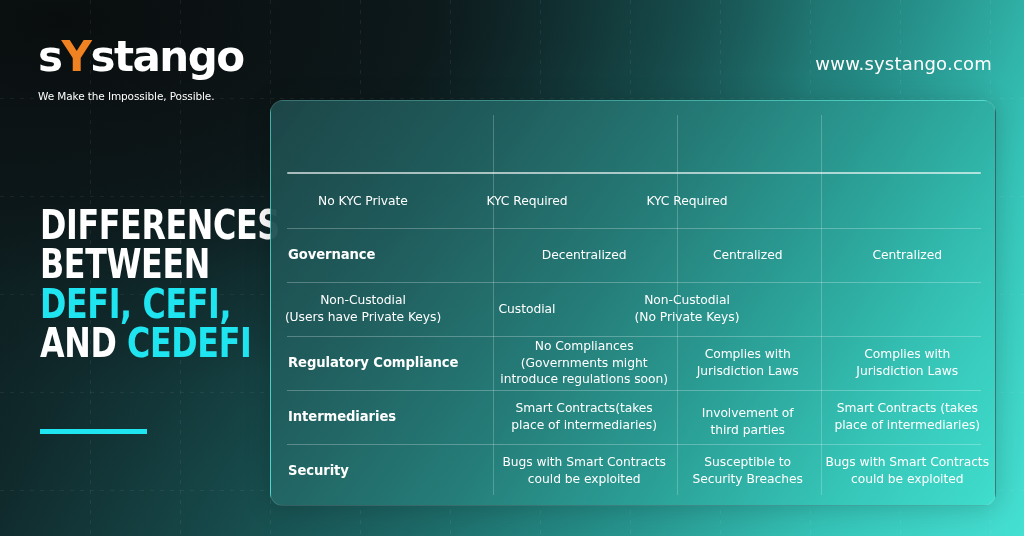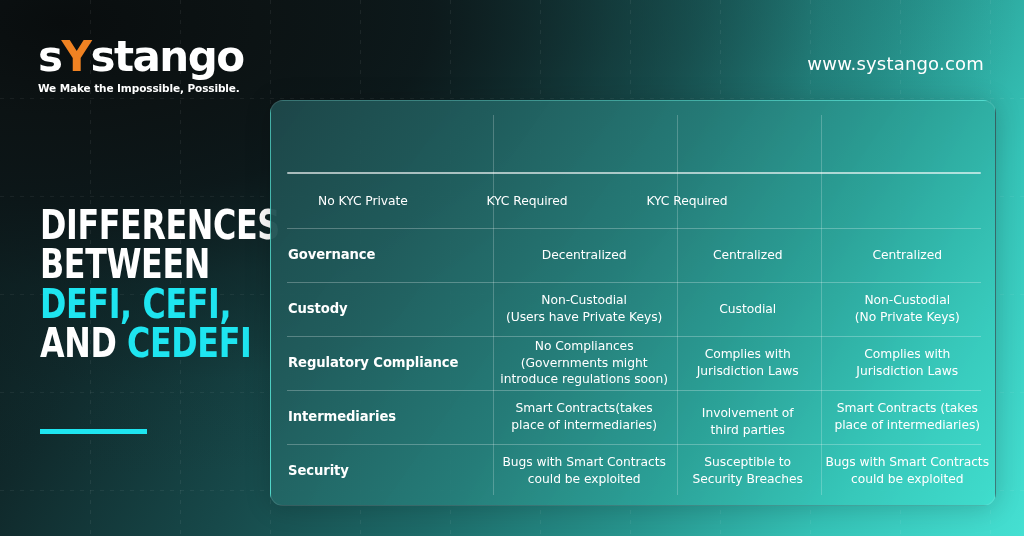--- a/index.html
+++ b/index.html
@@ -52,32 +52,32 @@
     font-family:"DejaVu Sans", sans-serif;
     font-weight:700;
     font-size:42px;
     letter-spacing:-1.5px;
     color:#ffffff;
     line-height:1;
     white-space:nowrap;
   }
   .logo-word .y { color:#F08222; }
   .logo-tag {
-    margin-top:4px;
-    font-family:"DejaVu Sans", sans-serif;
-    font-weight:700;
+    margin-top:12px;
+    font-family:"DejaVu Sans", sans-serif;
+    font-weight:400;
     font-size:10.5px;
     letter-spacing:-0.1px;
     color:#ffffff;
     white-space:nowrap;
   }
 
   
   #site-url {
-    position:absolute; right:40px; top:53px;
+    position:absolute; right:32px; top:53px;
     font-family:"DejaVu Sans", sans-serif;
     font-size:18px;
     font-weight:400;
     color:#ffffff;
     letter-spacing:0.2px;
   }
 
   
   #headline {
     position:absolute; left:40px; top:206px;
@@ -242,21 +242,20 @@
           <div class="cell c2" style="text-align: center;">KYC Required</div>
           <div class="cell c3" style="text-align: center;">KYC Required</div>
         </div>
         <div class="trow">
           <div class="crit c0">Governance</div>
           <div class="cell c1" style="text-align: center;">Decentralized</div>
           <div class="cell c2" style="text-align: center;">Centralized</div>
           <div class="cell c3" style="text-align: center;">Centralized</div>
         </div>
         <div class="trow">
-          <div class="crit c0">Custody</div>
           <div class="cell c1" style="text-align: center;">Non-Custodial<br>(Users have Private Keys)</div>
           <div class="cell c2" style="text-align: center;">Custodial</div>
           <div class="cell c3" style="text-align: center;">Non-Custodial<br>(No Private Keys)</div>
         </div>
         <div class="trow">
           <div class="crit c0">Regulatory Compliance</div>
           <div class="cell c1" style="text-align: center;">No Compliances<br>(Governments might<br>introduce regulations soon)</div>
           <div class="cell c2" style="text-align: center;">Complies with<br>Jurisdiction Laws</div>
           <div class="cell c3" style="text-align: center;">Complies with<br>Jurisdiction Laws</div>
         </div>

